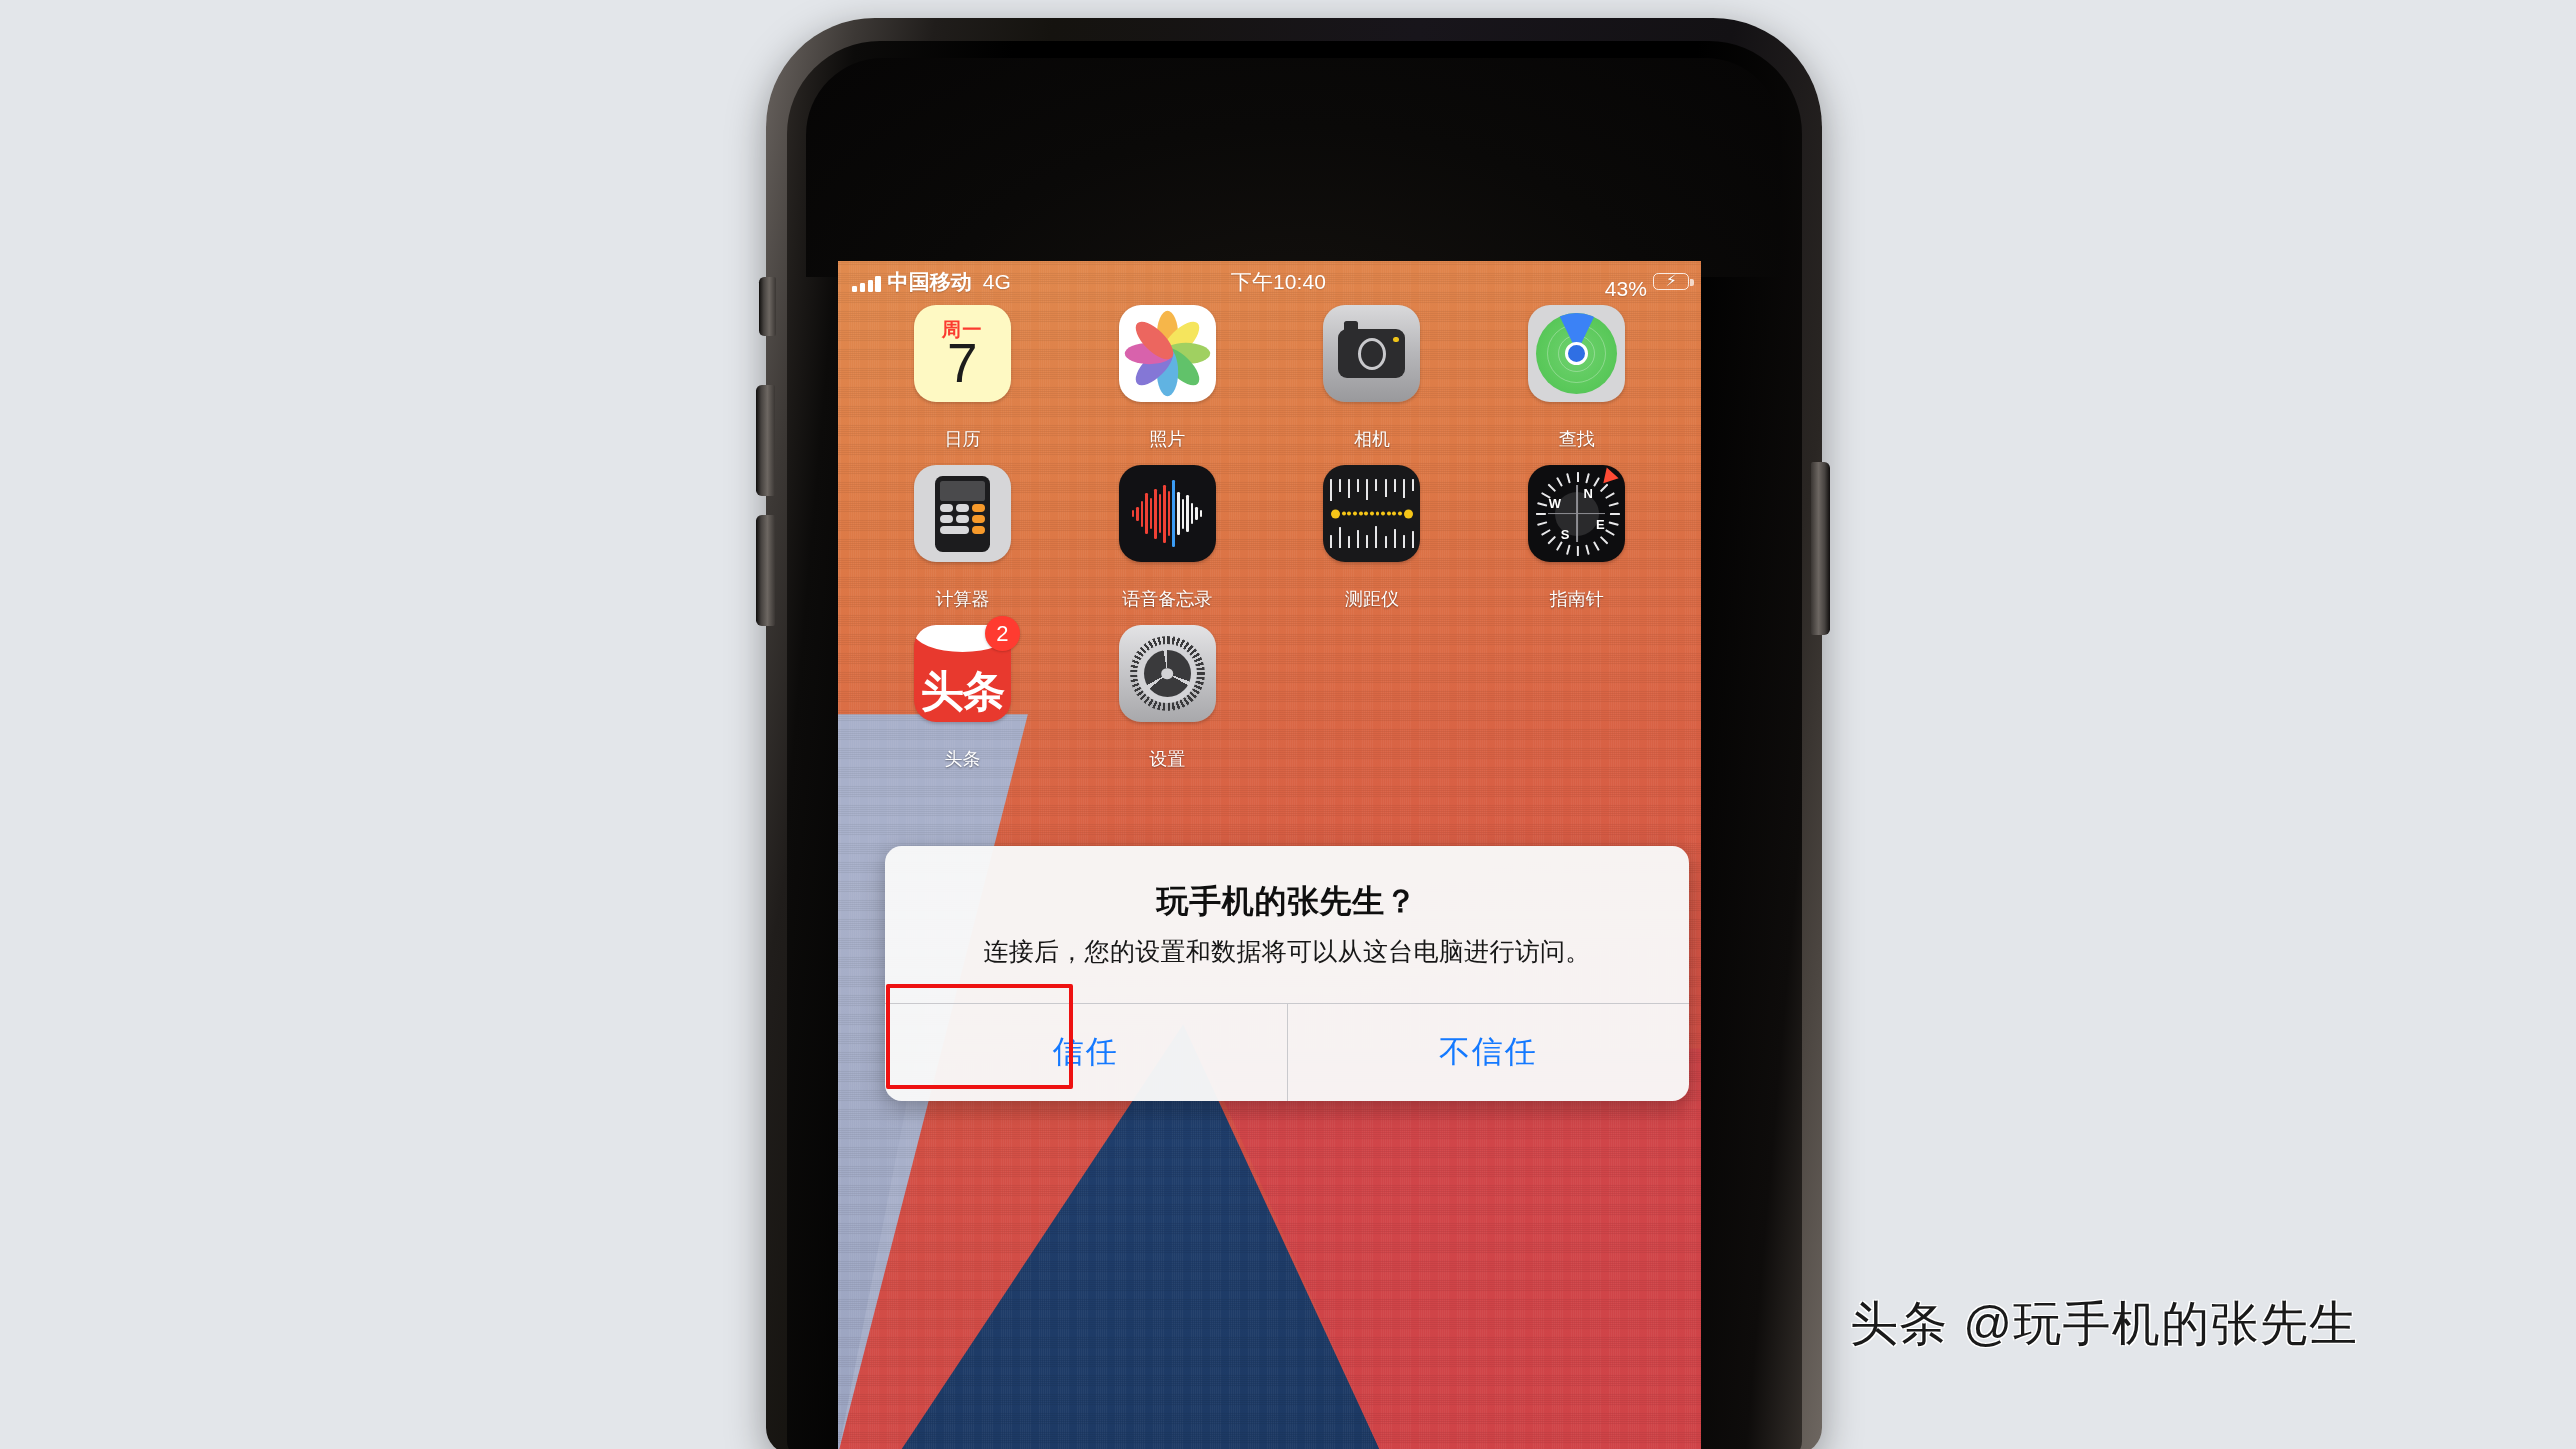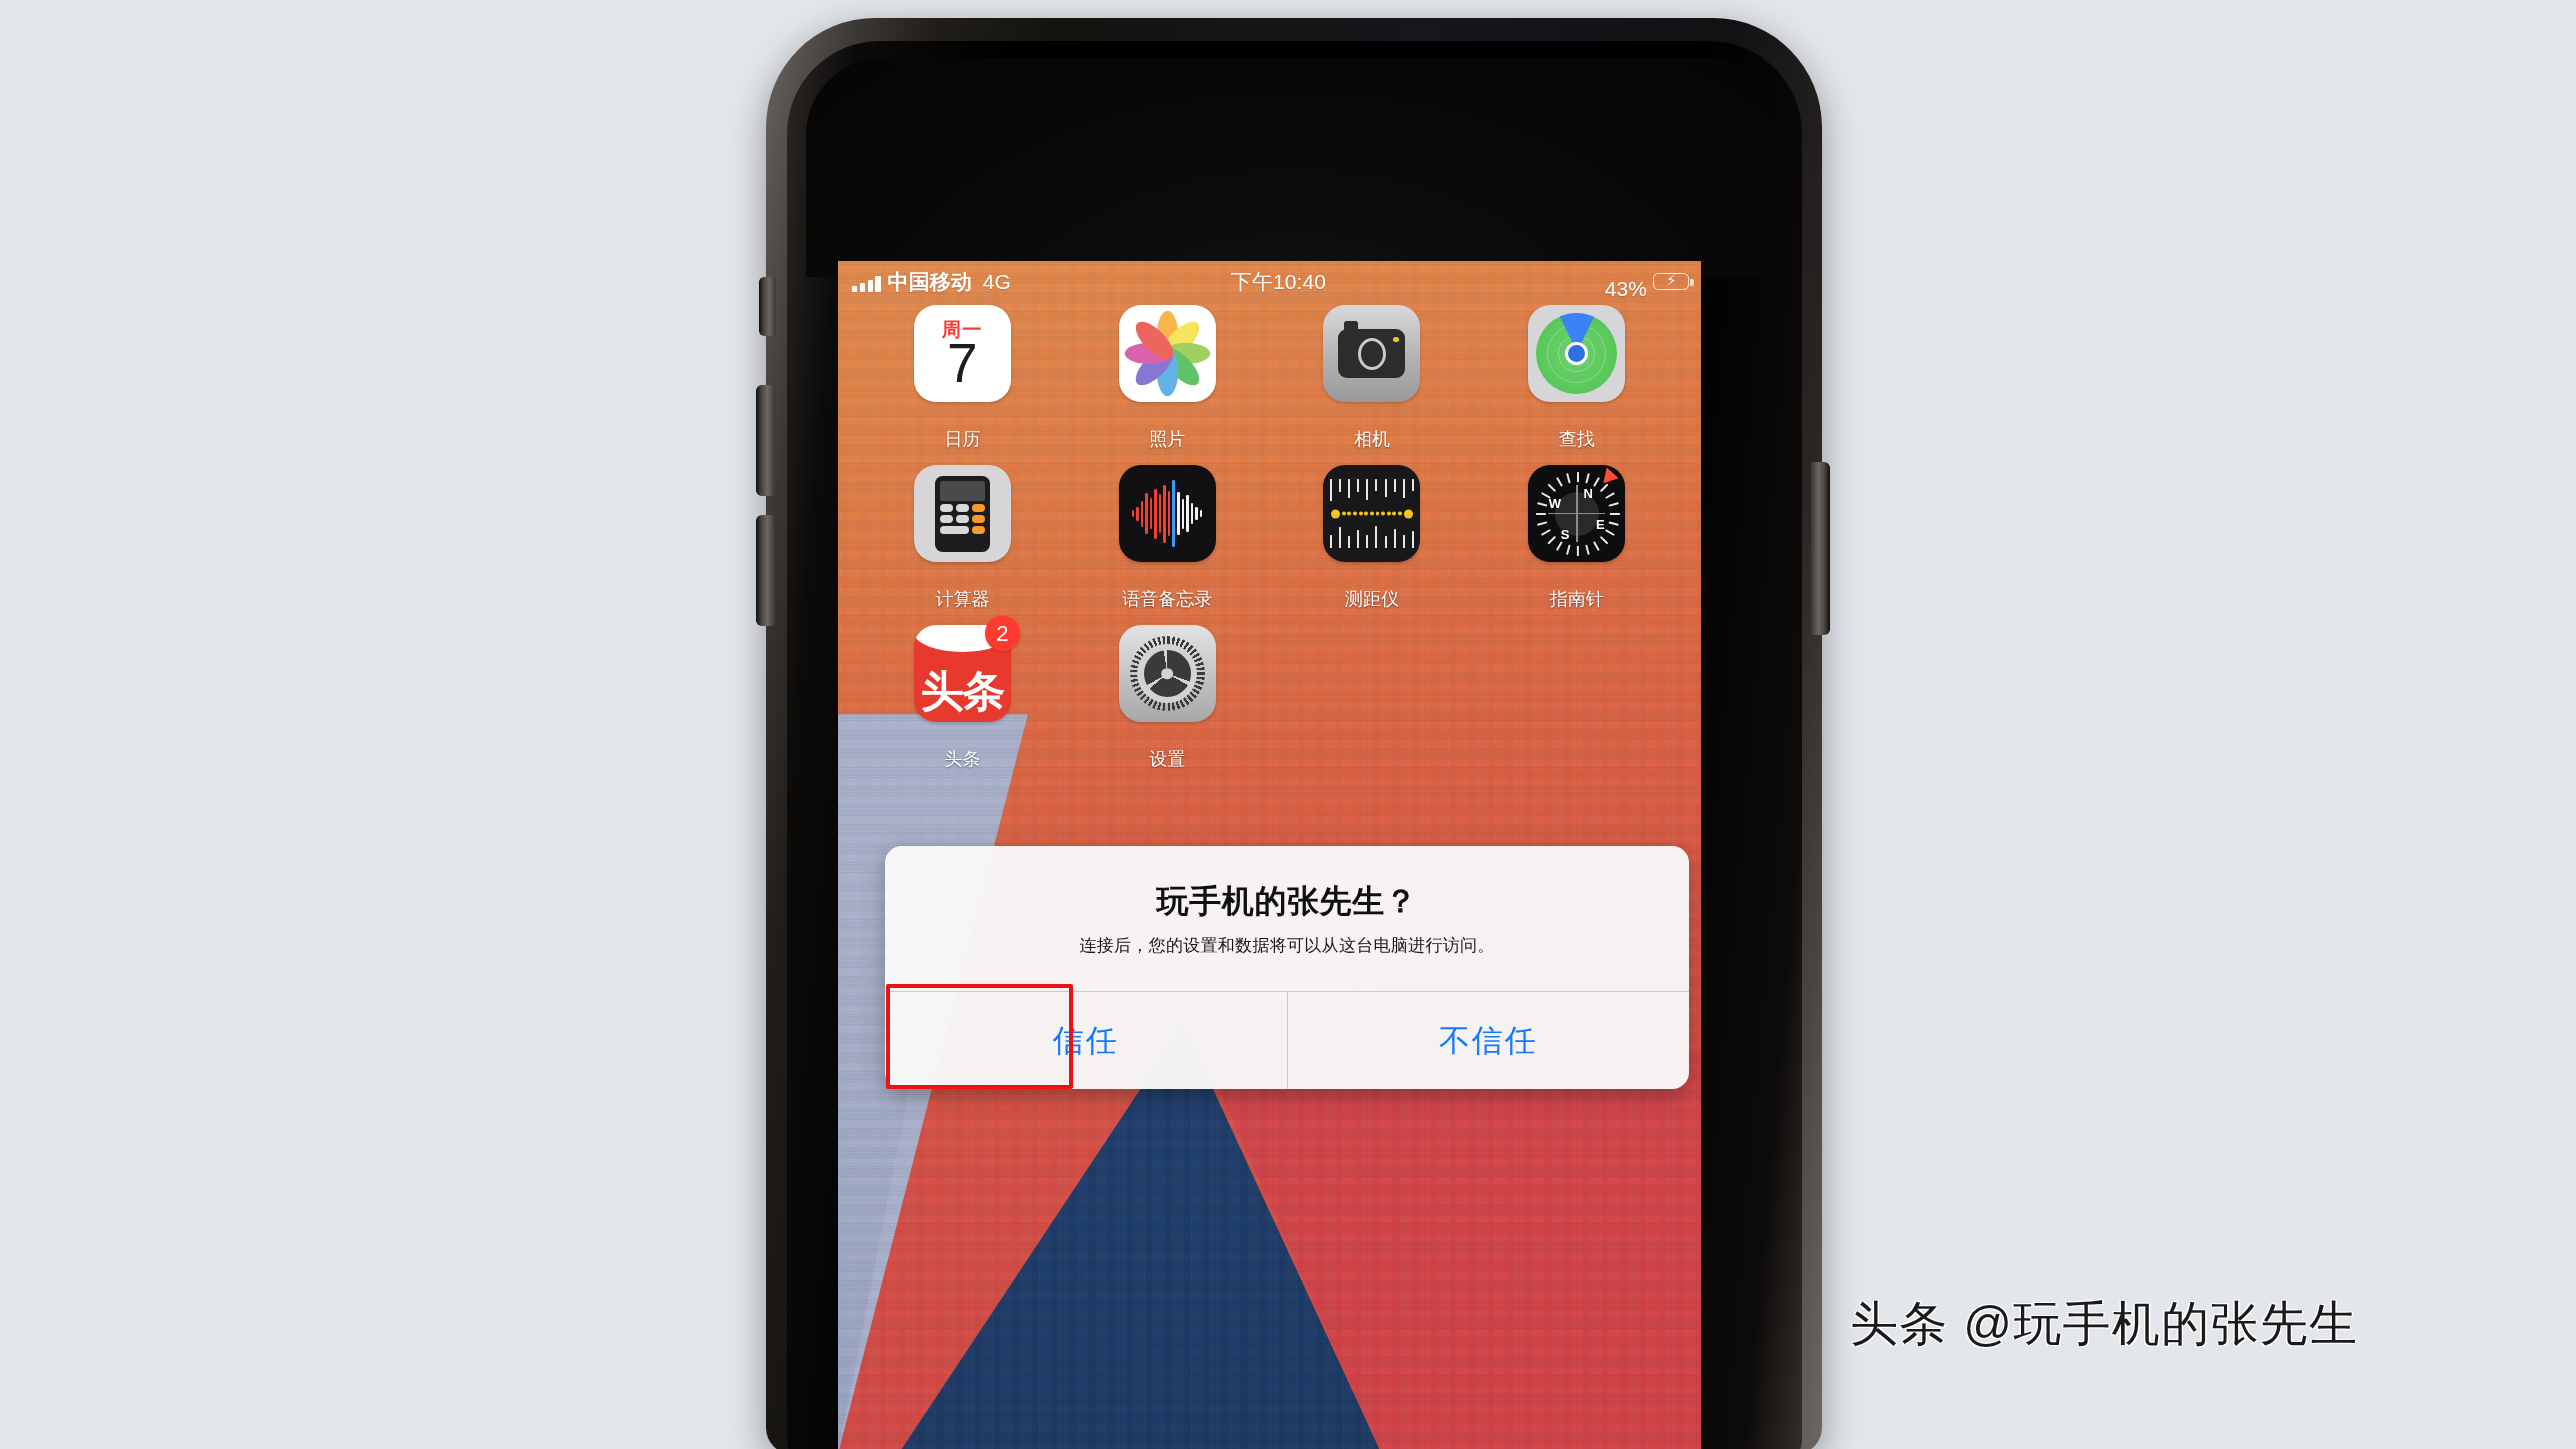--- a/index.html
+++ b/index.html
@@ -129,21 +129,21 @@
   }
   .badge{
     position:absolute; right:-9px; top:-9px; min-width:35px; height:35px;
     border-radius:17.4px; background:#ff3b30; color:#fff;
     display:flex; align-items:center; justify-content:center;
     font-size:22px; font-weight:500; border:1.9px solid rgba(255,255,255,.0);
     box-shadow:0 0.6px 2.6px rgba(0,0,0,.25);
   }
 
   
-  #icon-calendar{ background:#ffffff; display:flex; flex-direction:column; align-items:center; justify-content:center; }
+  #icon-calendar{ background:#fef9c3; display:flex; flex-direction:column; align-items:center; justify-content:center; }
   #cal-weekday{ color:#fb3b30; font-size:19.3px; font-weight:600; letter-spacing:1.3px; line-height:1; margin-top:3.9px; }
   #cal-day{ color:#1c1c1c; font-size:55px; font-weight:300; line-height:1; margin-top:-2.6px; }
   
   #icon-photos{ background:#fff; }
   
   #icon-camera{ background:linear-gradient(180deg,#d9d9db 0%,#b6b6b9 50%,#99999c 100%); display:flex; align-items:center; justify-content:center; }
   .cam-body{ position:relative; width:67px; height:49px; background:#2c2c2e; border-radius:9px; }
   .cam-body::before{ content:""; position:absolute; left:5.2px; top:-7.7px; width:14px; height:8.4px; background:#2c2c2e; border-radius:2.6px 2.6px 0 0; }
   .cam-lens{ position:absolute; left:50%; top:50%; transform:translate(-50%,-50%); width:28px; height:32px; border:3.2px solid #c9c9cc; border-radius:50%; }
   .cam-dot{ position:absolute; right:6.4px; top:7.7px; width:5.8px; height:5.8px; border-radius:50%; background:#f0c419; }
@@ -214,21 +214,21 @@
     border-radius:16.7px; overflow:hidden;
     background:rgba(248,248,248,.97);
     box-shadow:0 6.4px 22px rgba(0,0,0,.28);
   }
   #dialog-body{ padding:36px 37px 33px; text-align:center; }
   #dialog-title{
     font-size:32px; font-weight:700; color:#0f0f0f; line-height:1.22;
     letter-spacing:0.6px;
   }
   #dialog-message{
-    margin-top:13px; font-size:17px; font-weight:400; color:#171717; line-height:1.42;
+    margin-top:13px; font-size:25px; font-weight:400; color:#171717; line-height:1.42;
     letter-spacing:0.3px;
   }
   #dialog-actions{
     display:flex; border-top:0.6px solid #c9c9cd; height:98px;
   }
   .dialog-btn{
     flex:1; display:flex; align-items:center; justify-content:center;
     color:#1479ff; font-size:31px; font-weight:500; letter-spacing:1.9px;
     background:transparent; border:none; cursor:pointer; position:relative;
   }

